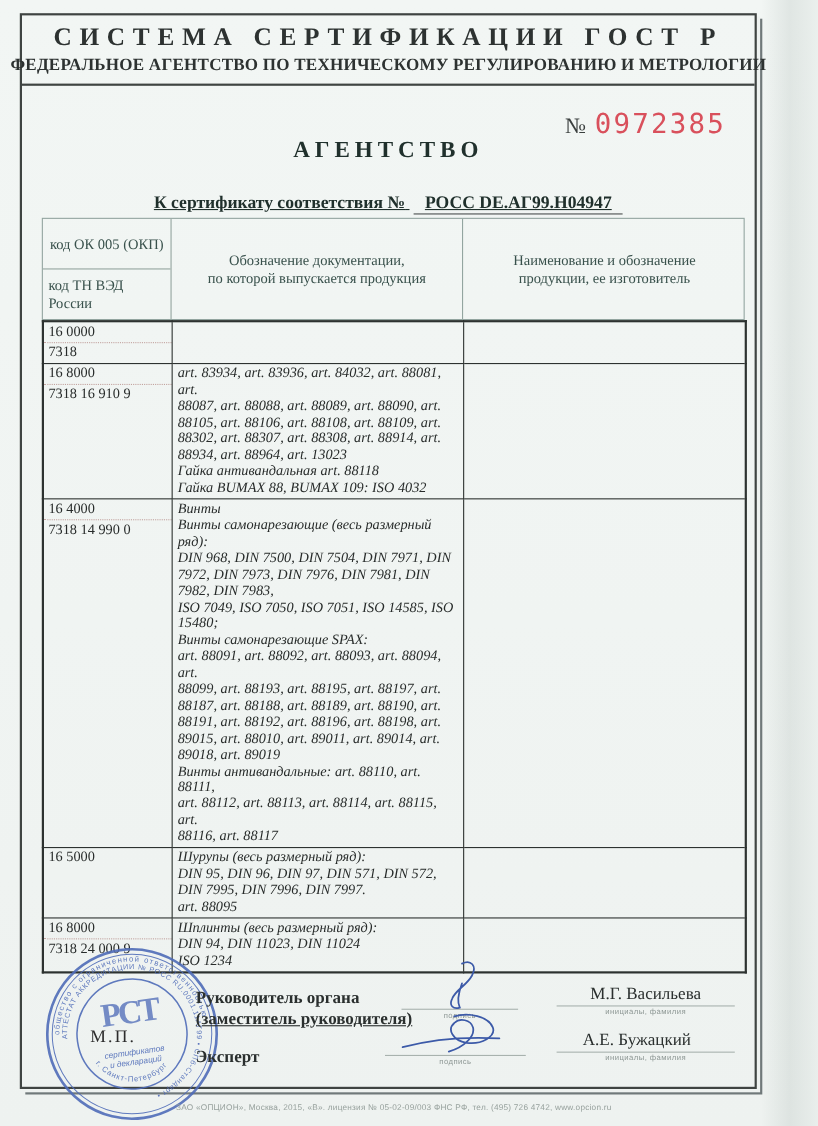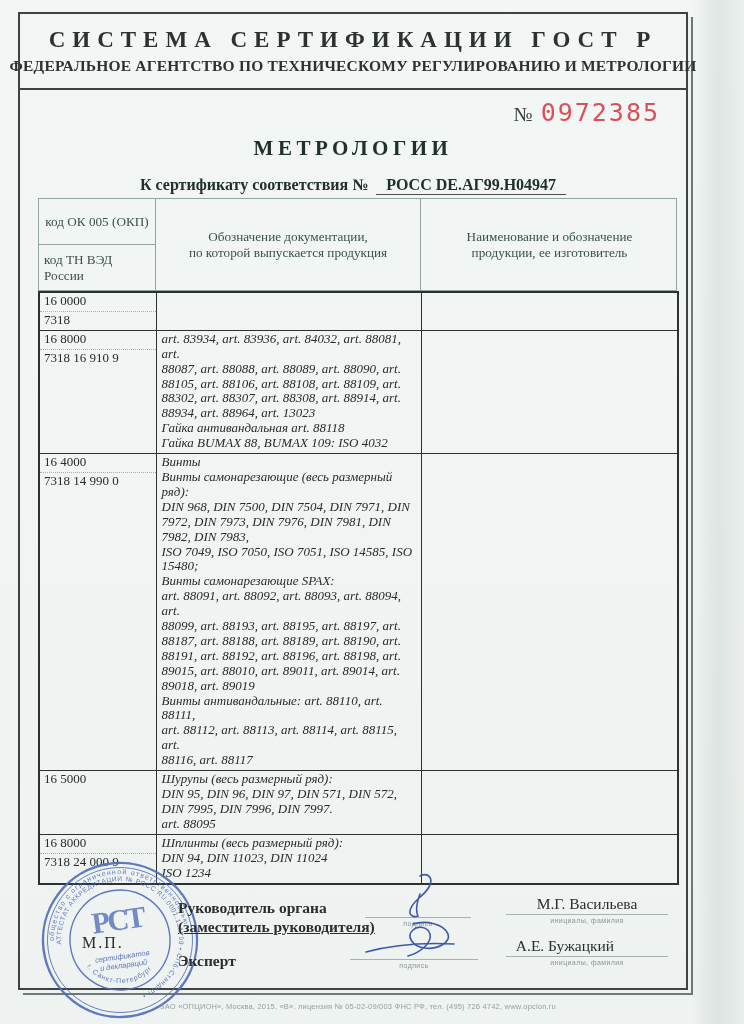--- a/index.html
+++ b/index.html
@@ -20,35 +20,35 @@
   }
   
   .frame{
     position:absolute;left:18px;top:12px;width:670px;height:978px;
     border:2px solid var(--border_dark);
     box-shadow:3px 3px 0 0 #eef2f0, 5px 5px 0 0 #70797a;
     background:transparent;
   }
   
   .head-box{
-    height:76px;border-bottom:2px solid var(--border_dark);
+    height:64px;border-bottom:2px solid var(--border_dark);
     display:flex;flex-direction:column;align-items:center;justify-content:center;gap:4px;
   }
   .head-line1{font-size:23px;font-weight:bold;letter-spacing:7px;color:#2d3231;white-space:nowrap;}
   .head-line2{font-size:15.5px;font-weight:bold;letter-spacing:.2px;color:#2d3231;white-space:nowrap;}
   
   .form-no{position:absolute;right:26px;top:84px;display:flex;align-items:baseline;gap:8px;}
   .form-no .nsign{font-size:20px;color:#3a3f3e;}
   .form-no .digits{
     font-family:"DejaVu Sans Mono",monospace;font-size:25px;font-weight:500;
     color:var(--accent_red);letter-spacing:2px;
   }
   
   .title{margin-top:44px;text-align:center;font-size:21px;font-weight:bold;letter-spacing:4.5px;line-height:28px;color:#20302c;}
-  .cert-line{margin-top:14px;text-align:center;font-size:16px;font-weight:bold;color:#20302c;}
+  .cert-line{margin-top:26px;text-align:center;font-size:16px;font-weight:bold;color:#20302c;text-decoration:underline;}
   .cert-line .cert-no{font-weight:bold;border-bottom:1px solid #4a4f4e;padding:0 10px 1px;margin-left:4px;}
   .subtitle{margin-top:8px;text-align:center;font-size:15px;font-weight:bold;line-height:21px;white-space:pre-line;color:#20302c;}
   
   .tablewrap{margin:4px 0 0 18px;width:639px;font-size:13px;}
   .thead{
     display:grid;grid-template-columns:117px 265px 257px;height:93px;
     border:1px solid var(--thin_line);
   }
   .thead .hc{border-right:1px solid var(--thin_line);display:flex;align-items:center;justify-content:center;
     text-align:center;font-size:13.2px;color:#39514c;line-height:16px;white-space:pre-line;}
@@ -70,21 +70,21 @@
   .roles .underl{text-decoration:underline;}
   .roles .expert{margin-top:15px;}
   .sigline{position:absolute;border-top:1px solid #a8b2ae;}
   .sl1{left:345px;top:903px;width:106px;}
   .sl2{left:330px;top:945px;width:128px;}
   .caption{position:absolute;font-family:"Liberation Sans",sans-serif;font-size:7px;color:#8d9794;letter-spacing:.4px;text-align:center;}
   .cap-sign1{left:345px;top:906px;width:106px;}
   .cap-sign2{left:330px;top:948px;width:128px;}
   .namefield{position:absolute;width:162px;text-align:center;font-size:15.5px;color:#2a2f2e;}
   .nf1{left:486px;top:881px;}
-  .nf2{left:464px;top:923px;}
+  .nf2{left:478px;top:923px;}
   .nameline1{left:486px;top:900px;width:162px;}
   .nameline2{left:486px;top:942px;width:162px;}
   .cap-name1{left:486px;top:903px;width:162px;}
   .cap-name2{left:486px;top:945px;width:162px;}
   .sig-svg{position:absolute;left:338px;top:858px;}
   .stamp-svg{position:absolute;left:12px;top:838px;opacity:.9;transform:rotate(-8deg);}
   .mp-label{position:absolute;left:62px;top:920px;font-size:16px;letter-spacing:2px;color:#2c2c2c;}
   
   .print{position:absolute;left:0;top:1002px;width:716px;text-align:center;
     font-family:"Liberation Sans",sans-serif;font-size:7.5px;color:#97a19d;letter-spacing:.2px;}
@@ -98,21 +98,21 @@
     <div class="head-box">
       <div class="head-line1">СИСТЕМА СЕРТИФИКАЦИИ ГОСТ Р</div>
       <div class="head-line2">ФЕДЕРАЛЬНОЕ АГЕНТСТВО ПО ТЕХНИЧЕСКОМУ РЕГУЛИРОВАНИЮ И МЕТРОЛОГИИ</div>
     </div>
 
     <div class="form-no">
       <span class="nsign">№</span>
       <span class="digits">0972385</span>
     </div>
 
-    <div class="title">МЕТРОЛОГИИ</div>
+    <div class="title">АГЕНТСТВО</div>
 
     <div class="cert-line">
       <span>К сертификату соответствия №</span>
       <span class="cert-no">РОСС DE.АГ99.H04947</span>
     </div>
 
 
     <div class="tablewrap">
       <div class="thead">
         <div class="hc codes">

